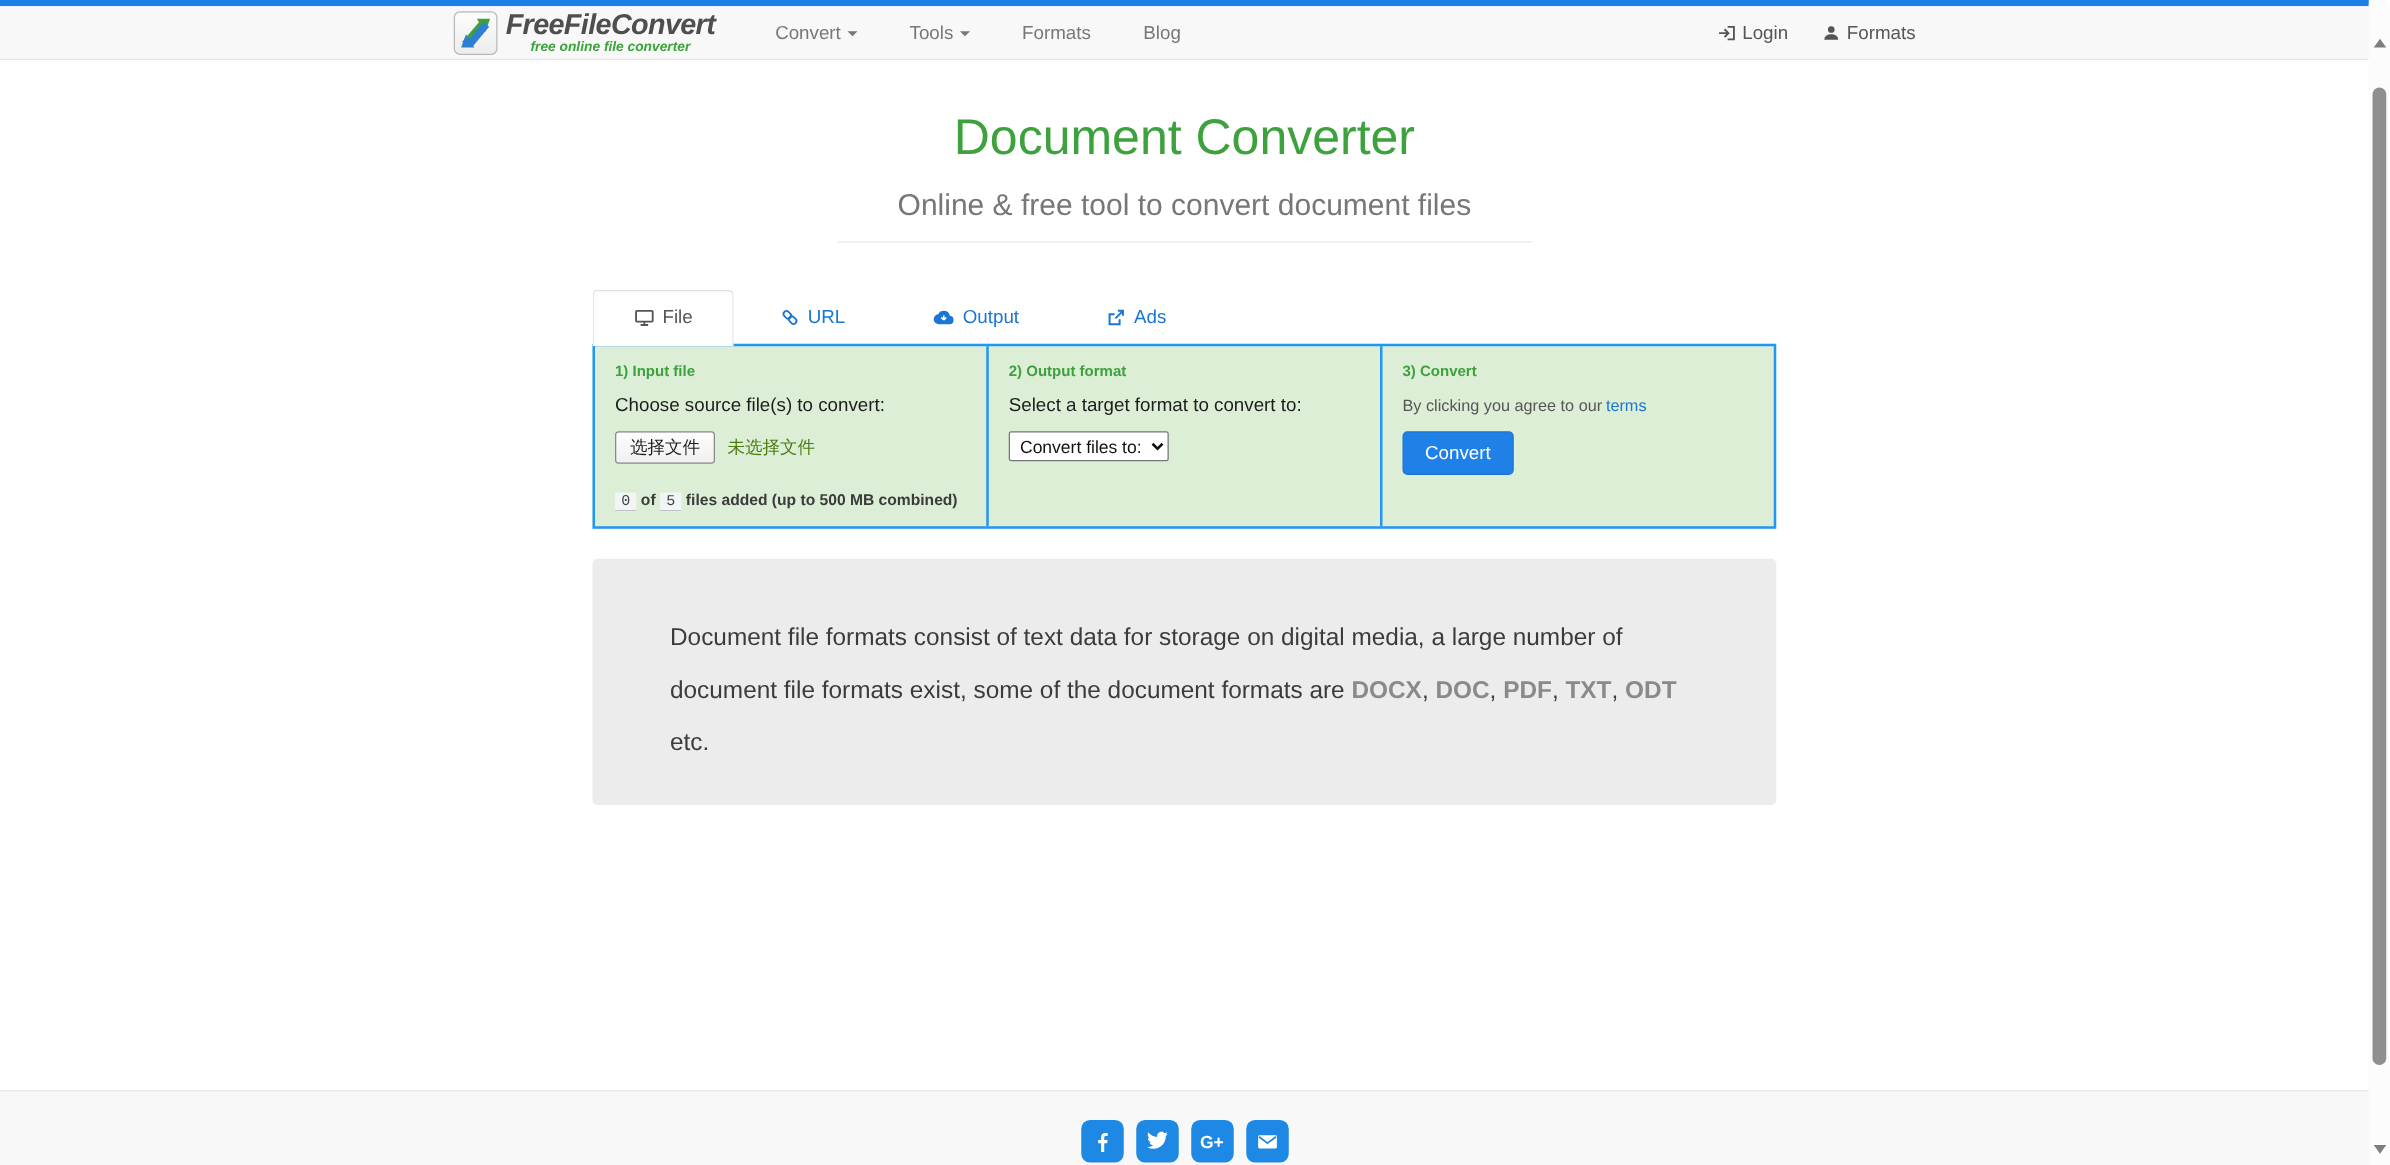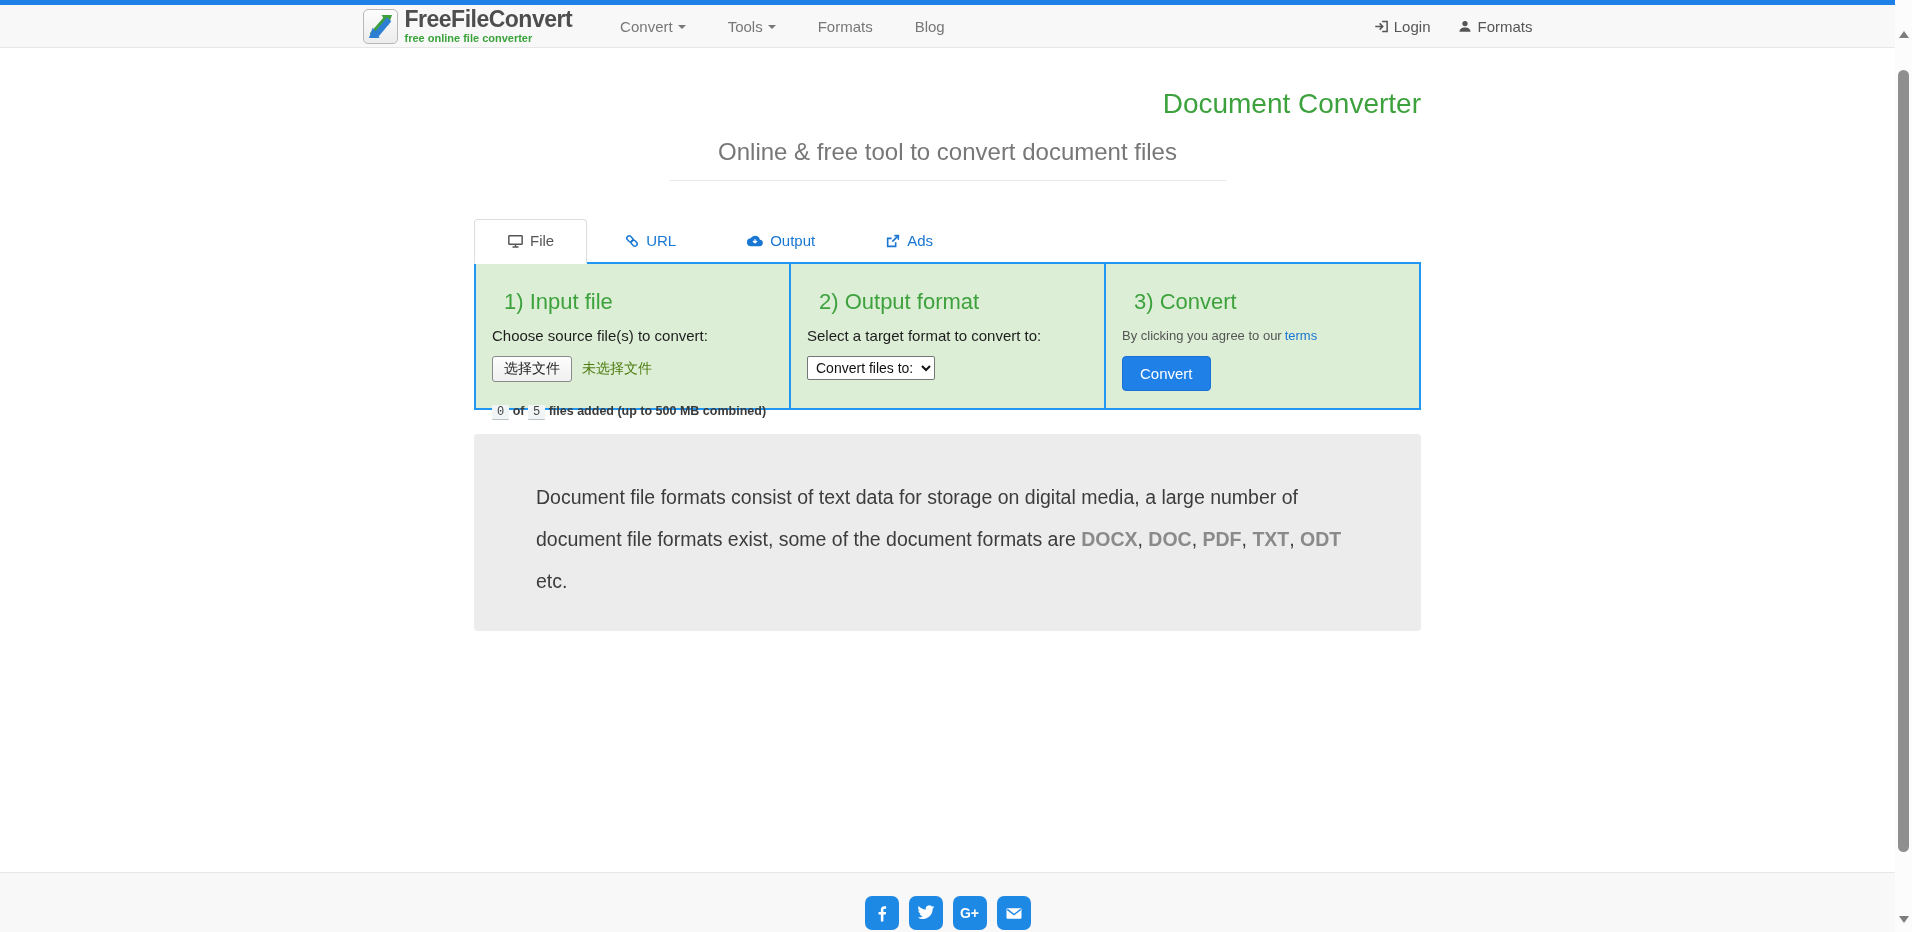--- a/index.html
+++ b/index.html
@@ -15,48 +15,48 @@
   }
   .page{margin-right:17px;position:relative;height:932px;}
   .topbar{height:5px;background:var(--topbar-blue);}
   
   .navbar{height:43px;background:#f8f8f8;border-bottom:1px solid #e7e7e7;}
   .nav-container{width:1170px;margin:0 auto;height:100%;display:flex;align-items:center;}
   .brand{display:flex;align-items:center;gap:7px;text-decoration:none;cursor:pointer;}
   .brand-icon{width:35px;height:35px;border:1px solid #b8b8b8;border-radius:5px;
     background:linear-gradient(#fdfdfd,#ececec);display:flex;align-items:center;justify-content:center;}
   .brand-text{display:flex;flex-direction:column;line-height:1;}
-  .brand-title{font-size:23px;font-weight:bold;color:#4e4e4e;letter-spacing:-0.5px;}
-  .brand-tagline{font-size:11px;font-weight:bold;color:var(--brand-green);margin-top:2px;}
+  .brand-title{font-size:23px;font-weight:bold;color:#4e4e4e;letter-spacing:-0.5px;font-style:italic;}
+  .brand-tagline{font-size:11px;font-weight:bold;font-style:italic;color:var(--brand-green);margin-top:2px;text-align:center;}
   .nav-links{display:flex;margin-left:38px;}
   .nav-item{color:#777;font-size:15px;text-decoration:none;padding:0 10px;margin-right:22px;
     display:flex;align-items:center;gap:5px;cursor:pointer;}
   .caret{width:0;height:0;border-left:4px solid transparent;border-right:4px solid transparent;
     border-top:4px solid #777;display:inline-block;margin-top:2px;}
   .nav-right{margin-left:auto;display:flex;align-items:center;gap:28px;justify-content:flex-end;}
   .nav-auth{color:#555;font-size:15px;text-decoration:none;display:flex;align-items:center;gap:5px;cursor:pointer;}
   .nav-auth svg{display:block;}
   
   .content{width:947px;margin:0 auto;}
-  h1.page-title{margin:40px 0 0;text-align:right;font-weight:400;font-size:28px;color:var(--heading-green);}
+  h1.page-title{margin:40px 0 0;text-align:center;font-weight:400;font-size:40px;color:var(--heading-green);}
   .subtitle{margin-top:18px;text-align:center;font-size:24px;color:#777;}
   .divider{border:none;border-top:1px solid #e8e8e8;width:556px;margin:14px auto 0;}
   
   .tabs{display:flex;margin-top:38px;align-items:flex-end;}
   .tab{display:flex;align-items:center;gap:6px;padding:12px 32px;font-size:15px;
     color:var(--link-blue);cursor:pointer;margin-right:4px;border:1px solid transparent;}
   .tab.active{background:#fff;border:1px solid #ddd;border-bottom:1px solid transparent;
     border-radius:4px 4px 0 0;color:#555;margin-bottom:-2px;padding-bottom:14px;z-index:2;}
   .tab svg{display:block;}
   
   .panel{display:flex;border:2px solid var(--panel-border-blue);background:var(--panel-bg-green);
     height:148px;position:relative;z-index:1;}
   .col{flex:1;padding:13px 16px 0;}
   .col + .col{border-left:2px solid var(--panel-border-blue);}
-  .step-heading{margin:12px;font-size:22px;font-weight:400;color:var(--heading-green);}
+  .step-heading{margin:0;font-size:12px;font-weight:700;color:var(--heading-green);}
   .instruction{margin-top:12px;font-size:15px;color:#1d1d1d;}
   .file-row{margin-top:12px;display:flex;align-items:center;gap:10px;}
   .file-btn{font-family:inherit;font-size:14px;color:#1d1d1d;background:linear-gradient(#fdfdfd,#f0f0f0);
     border:1px solid #8a8a8a;border-radius:3px;padding:3px 11px;cursor:pointer;}
   .file-status{font-size:14px;color:#4d7c0f;}
   .count-line{margin-top:22px;font-size:12.5px;color:#3b3b3b;font-weight:bold;}
   .kbd{font-family:"Liberation Mono",monospace;font-size:12px;font-weight:normal;background:#f2f5f5;
     color:#444;padding:0 5px;border-bottom:1px solid #b9c3c6;border-radius:1px;}
   .out-select{margin-top:12px;font-family:inherit;font-size:14px;color:#111;background:#fff;
     border:1px solid #767676;border-radius:2px;padding:2px 4px;cursor:pointer;}

